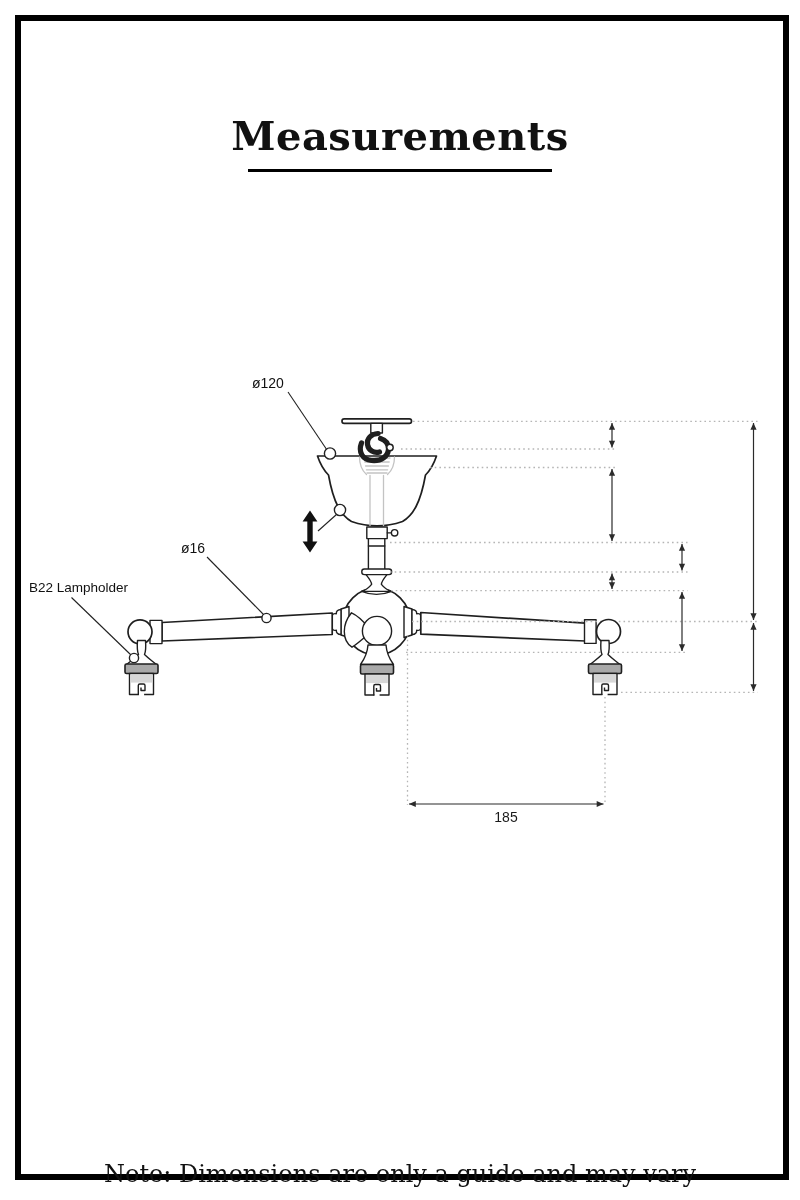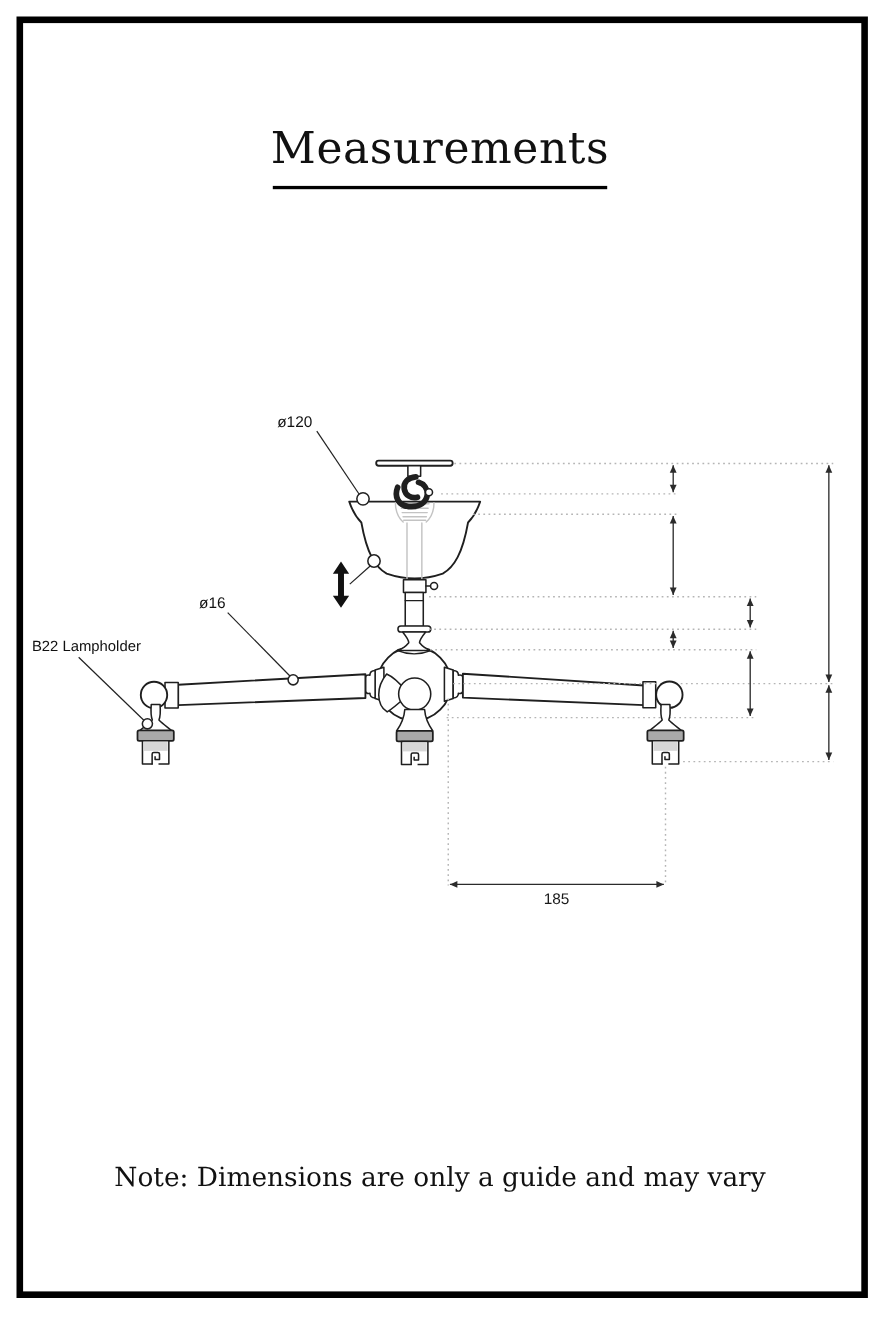--- a/index.html
+++ b/index.html
@@ -1,23 +1,23 @@
 <!DOCTYPE html>
 <html style="--line: #1f1f1f; --guide: #b5b5b5; --skirt: #a9a9a9; --shade: #d7d7d7;"><head>
 <meta charset="utf-8">
 <style>
   html,body{margin:0;padding:0;background:#fff;}
   .page{position:relative;width:800px;height:1200px;background:#fff;overflow:hidden;
         font-family:"DejaVu Serif", "Liberation Serif", serif;}
   .frame{position:absolute;left:15px;top:15px;right:11px;bottom:20px;border:6px solid #000;}
   .title{position:absolute;top:112px;left:0;width:100%;text-align:center;margin:0;
-         font-size:40px;font-weight:normal;color:#111;letter-spacing:.5px;}
+         font-size:40px;font-weight:bold;color:#111;letter-spacing:.5px;}
   .title-underline{position:absolute;top:169px;left:50%;transform:translateX(-50%);
          width:304px;height:3px;background:#000;}
-  .note{position:absolute;top:1054px;left:0;width:100%;text-align:center;
+  .note{position:absolute;top:1158px;left:0;width:100%;text-align:center;
         font-size:24px;line-height:33px;color:#111;}
   svg.drawing{position:absolute;left:0;top:0;}
 
   
   .o   {fill:#fff;stroke:var(--line,#1f1f1f);stroke-width:1.7;stroke-linejoin:round;}
   .o2  {fill:#fff;stroke:var(--line,#1f1f1f);stroke-width:1.4;stroke-linejoin:round;}
   .ln  {fill:none;stroke:var(--line,#1f1f1f);stroke-width:1.3;stroke-linecap:round;}
   .thk {fill:none;stroke:var(--line,#1f1f1f);stroke-linecap:round;}
   .ghost{fill:none;stroke:#c3c3c3;stroke-width:1.3;stroke-linecap:round;}
   .dot {fill:none;stroke:var(--guide,#b5b5b5);stroke-width:1.3;stroke-dasharray:1.6 3.1;}

